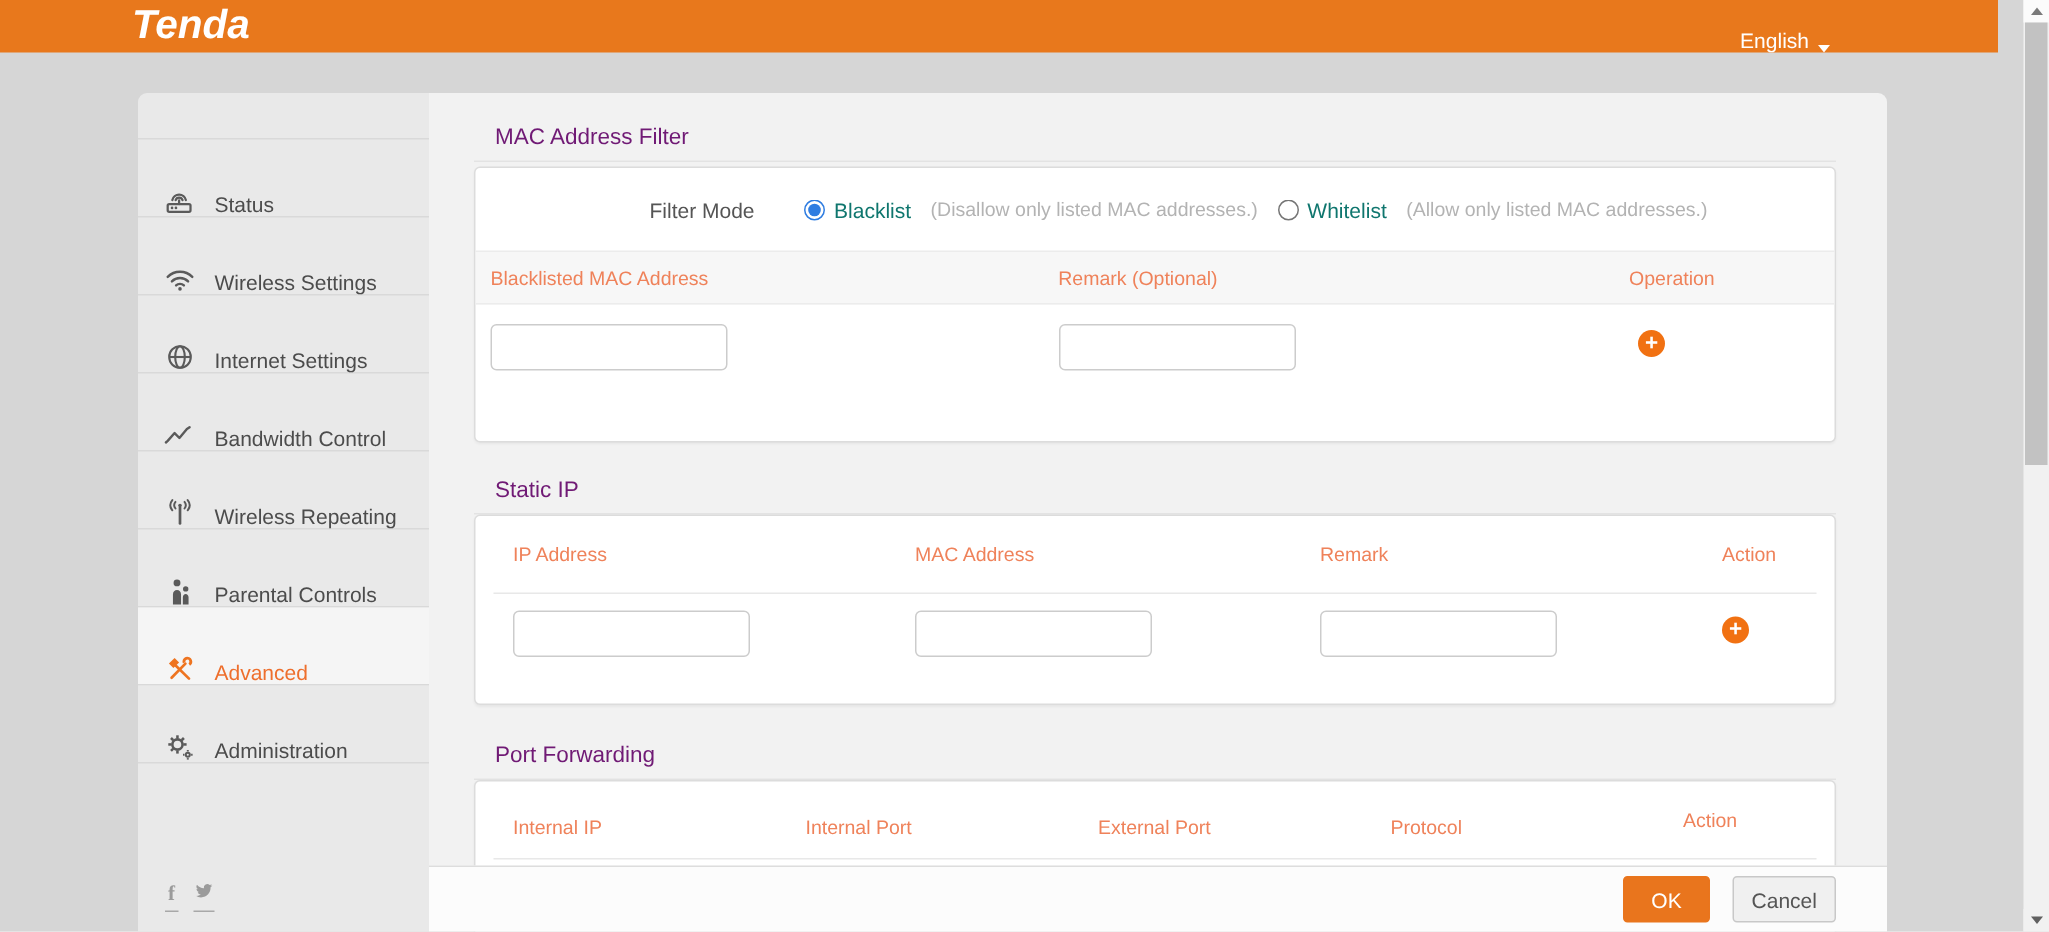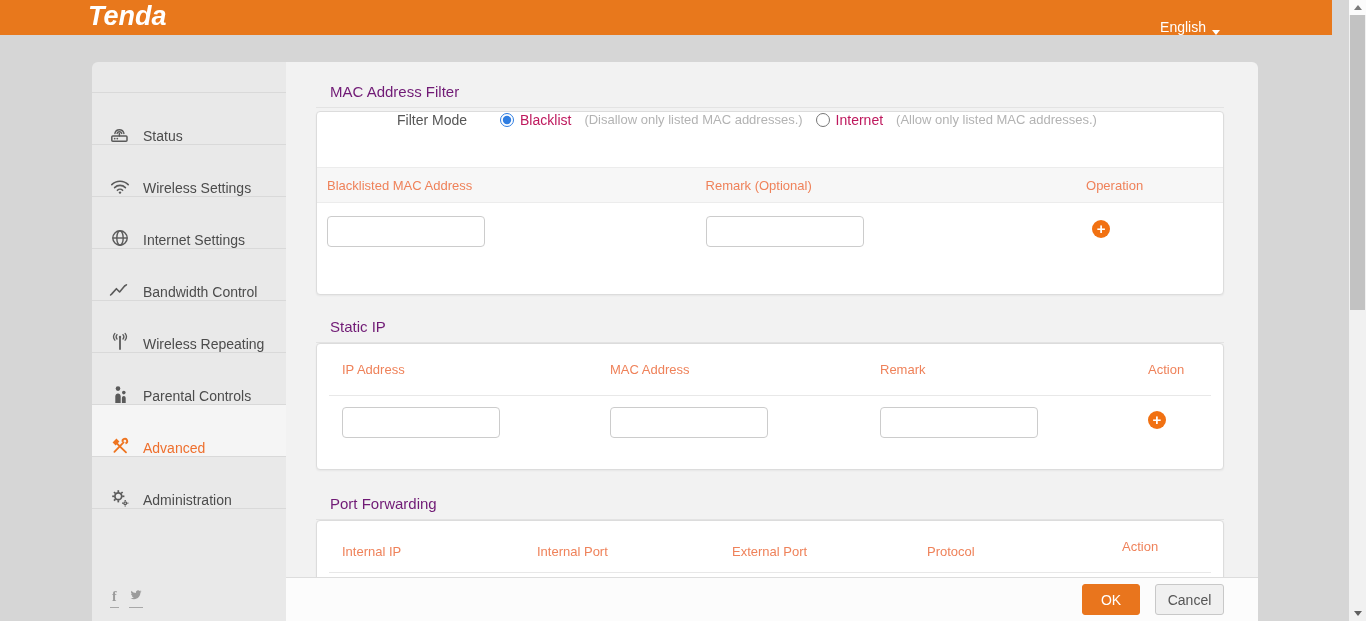--- a/index.html
+++ b/index.html
@@ -34,25 +34,25 @@
   
   .main { position:absolute; left:286px; top:62px; width:972px; height:559px; background:#f2f2f2; border-radius:0 6px 0 0; overflow:hidden; }
   .sec-head { position:absolute; left:30px; width:908px; padding:0 0 7px 14px; font-size:15px; color:#701a75; border-bottom:1px solid #e3e3e3; }
   .card { position:absolute; left:30px; width:908px; background:#fff; border:1px solid #dcdcdc; border-radius:4px; box-shadow:0 1px 2px rgba(0,0,0,.05); overflow:hidden; }
 
   #head-mac { top:21px; }   #card-mac { top:49px;  height:184px; }
   #head-sip { top:256px; }  #card-sip { top:281px; height:127px; }
   #head-pf  { top:433px; }  #card-pf  { top:458px; height:120px; }
 
   
-  .filter-row { height:56px; display:flex; align-items:flex-start; border-bottom:1px solid #ececec; padding-left:80px; }
+  .filter-row { height:56px; display:flex; align-items:center; border-bottom:1px solid #ececec; padding-left:116px; }
   .fm-label { color:#555; font-size:14px; margin-right:33px; }
   .radio-opt { display:flex; align-items:center; gap:6px; margin-right:13px; cursor:pointer; }
   .radio-opt input { width:14px; height:14px; margin:0; accent-color:var(--radio-blue,#2f7de1); cursor:pointer; }
-  .opt-label { color:#be185d; font-size:14px; }
+  .opt-label { color:#0f766e; font-size:14px; }
   .opt-note { color:#b3b3b3; font-size:13px; margin-right:13px; }
 
   
   .thead-1 { display:flex; height:35px; align-items:center; background:#f7f7f7; border-bottom:1px solid #ececec; color:var(--column-header,#ef825a); font-size:13px; }
   .c1-1 { width:42%; padding-left:10px; }
   .c1-2 { width:42%; padding-left:8px; }
   .c1-3 { flex:1; padding-left:8px; }
   .trow-1 { display:flex; padding-top:13px; align-items:flex-start; }
 
   .txt { width:158px; height:31px; border:1px solid #ccc; border-radius:4px; padding:0 8px; font-size:13px; outline:none; background:#fff; }
@@ -229,21 +229,21 @@
   <div class="card" id="card-mac">
     <div class="filter-row">
       <span class="fm-label">Filter Mode</span>
       <label class="radio-opt">
         <input type="radio" name="filtermode" checked="" style="">
         <span class="opt-label">Blacklist</span>
       </label>
       <span class="opt-note">(Disallow only listed MAC addresses.)</span>
       <label class="radio-opt">
         <input type="radio" name="filtermode" style="">
-        <span class="opt-label">Internet</span>
+        <span class="opt-label">Whitelist</span>
       </label>
       <span class="opt-note">(Allow only listed MAC addresses.)</span>
     </div>
     <div class="thead-1">
       <span class="c1-1">Blacklisted MAC Address</span>
       <span class="c1-2">Remark (Optional)</span>
       <span class="c1-3">Operation</span>
     </div>
     <div class="trow-1">
       <span class="c1-1"><input class="txt" type="text" value="" style=""></span>

